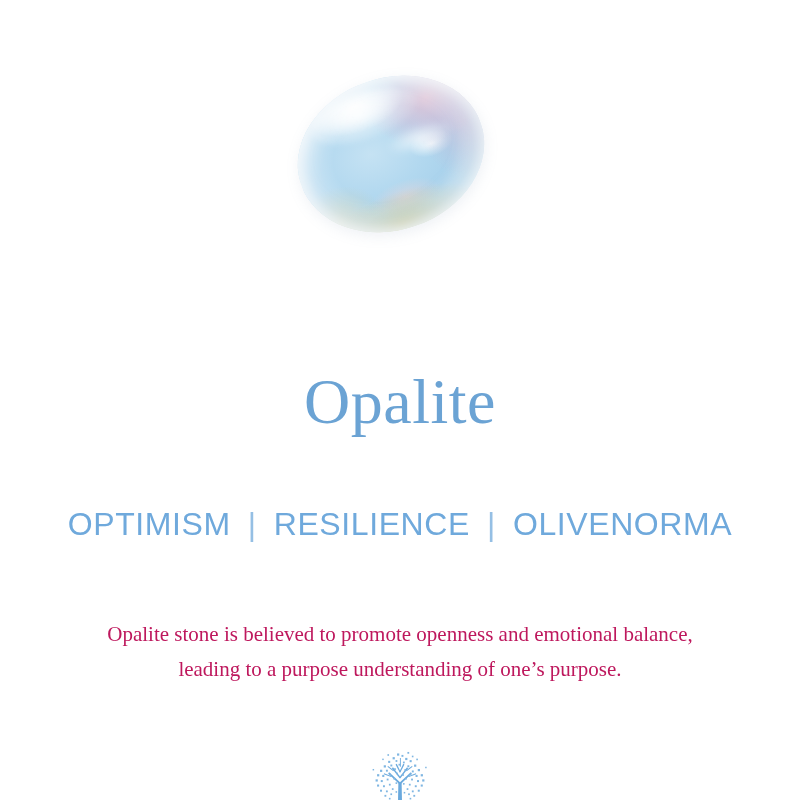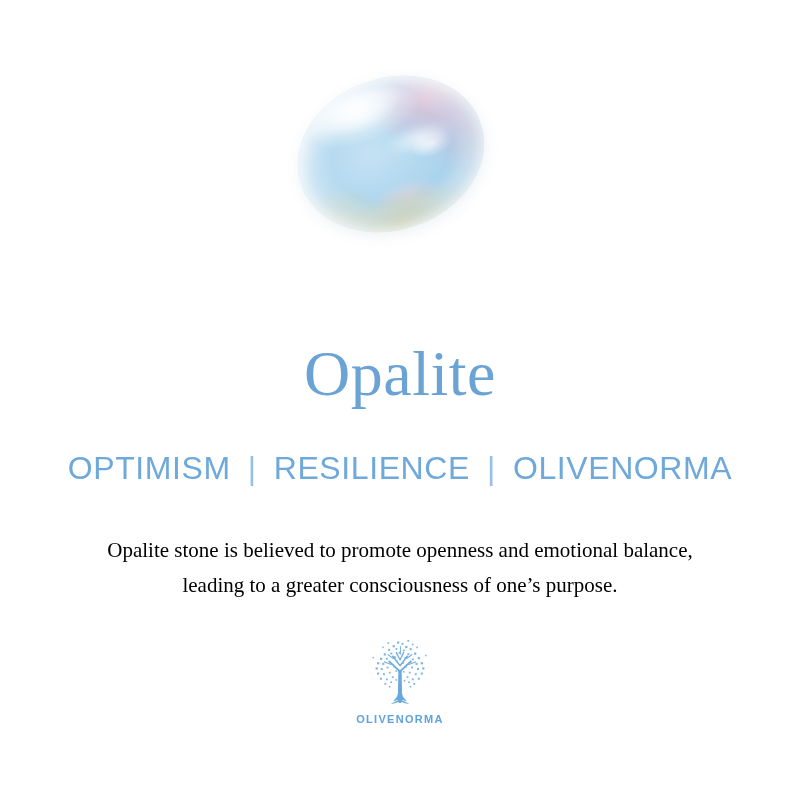--- a/index.html
+++ b/index.html
@@ -13,20 +13,21 @@
   }
 
   .page {
     position: relative;
     width: 800px;
     height: 800px;
     background: #ffffff;
     display: flex;
     flex-direction: column;
     align-items: center;
+    gap: 28px;
   }
 
   
   .stone-area {
     position: relative;
     width: 800px;
     height: 300px;
     flex: 0 0 auto;
   }
 
@@ -138,21 +139,21 @@
     font-weight: 300;
   }
 
   
   .body-copy {
     margin-top: 46px;
     width: 760px;
     text-align: center;
     font-family: "Liberation Serif", serif;
     font-size: 21px;
-    color: #000000;
+    color: #be185d;
   }
   .body-copy .ln {
     display: block;
     line-height: 35px;
     white-space: nowrap;
   }
 
   
   .logo {
     margin-top: 34px;
@@ -189,21 +190,21 @@
   <div class="subtitle">
     <span class="kw">OPTIMISM</span>
     <span class="sep">|</span>
     <span class="kw">RESILIENCE</span>
     <span class="sep">|</span>
     <span class="kw">OLIVENORMA</span>
   </div>
 
   <div class="body-copy">
     <span class="ln">Opalite stone is believed to promote openness and emotional balance,</span>
-    <span class="ln">leading to a greater consciousness of one’s purpose.</span>
+    <span class="ln">leading to a purpose understanding of one’s purpose.</span>
   </div>
 
   <div class="logo">
     <span>
       <svg class="logo-mark" viewBox="0 0 100 100" aria-hidden="true">
         <g fill="#6aa9dd">
 
           <path d="M47.8 46 L47.2 76 q-0.4 4 -2.6 6.5 l-4.2 4.6 6.6 -2.2 1.2 4.4 3.6 0 1.2 -4.4 6.6 2.2 -4.2 -4.6 q-2.2 -2.5 -2.6 -6.5 L52.2 46 Z"></path>
 
           <path d="M50 84 q-7 3 -13 7 q6 -1.5 12 -4 Z"></path>

